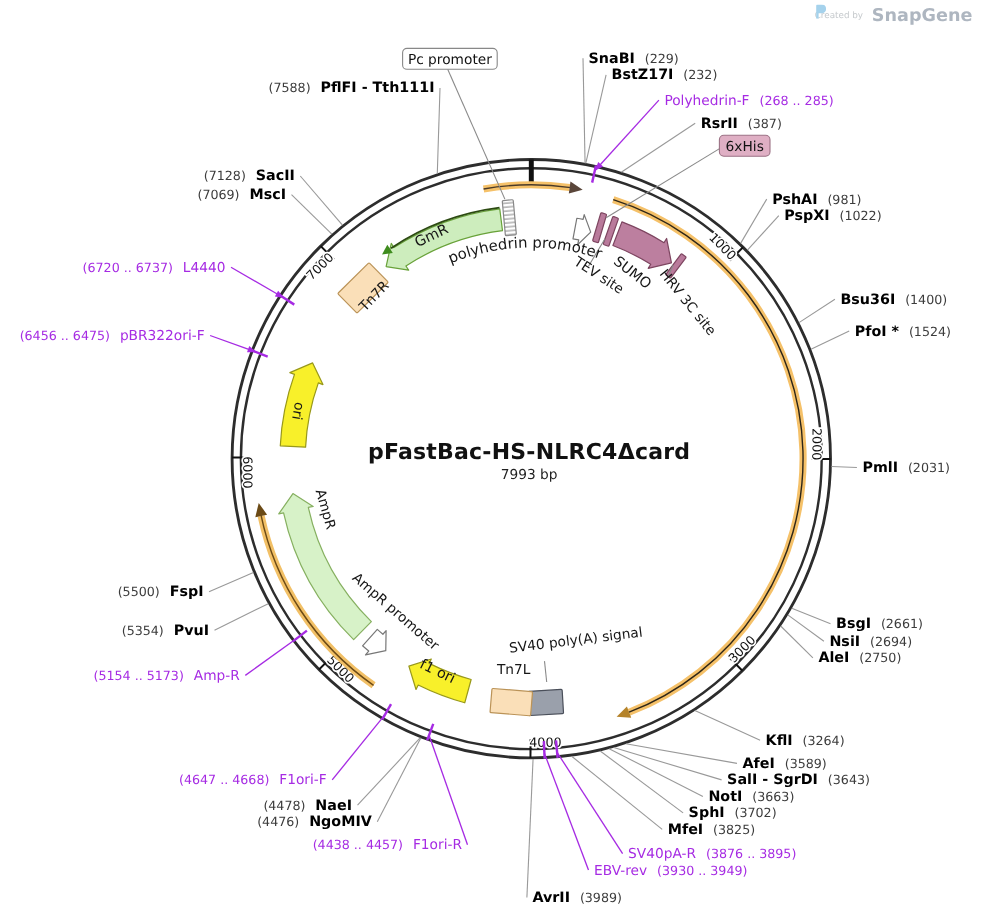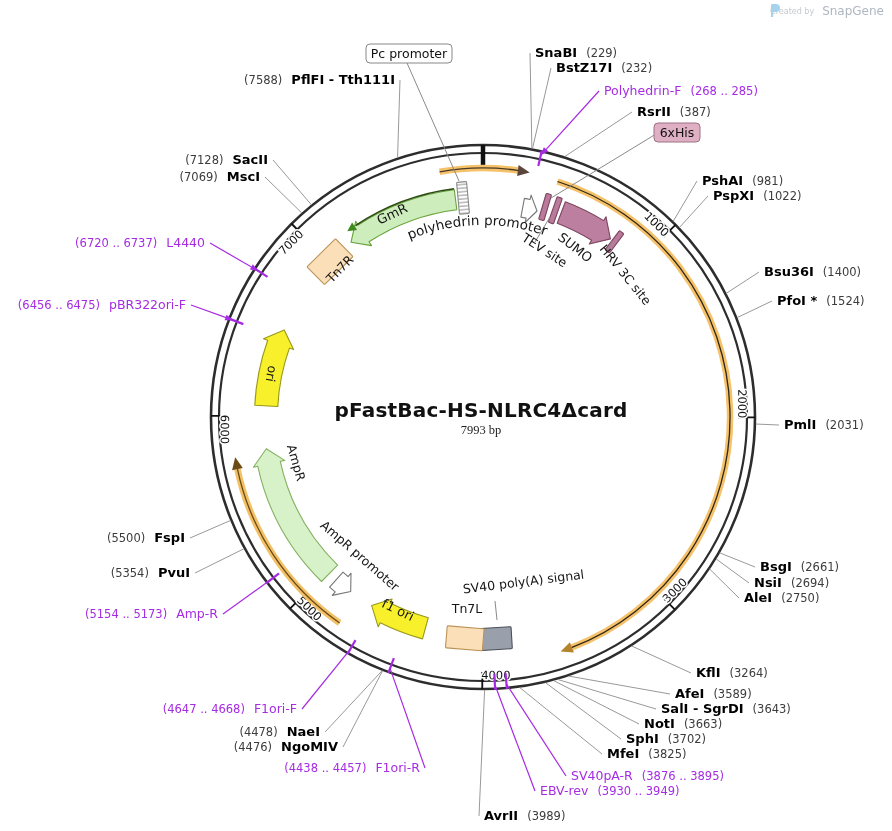--- a/index.html
+++ b/index.html
@@ -2,24 +2,24 @@
 <html><head>
 <meta charset="utf-8">
 <style>
   html,body{margin:0;padding:0;background:#fff;}
   .stage{position:relative;width:892px;height:831px;background:#fff;overflow:hidden;
          font-family:"DejaVu Sans","Liberation Sans",sans-serif;}
   svg{position:absolute;left:0;top:0;}
   .title-block{position:absolute;left:481px;top:398px;transform:translateX(-50%);
                text-align:center;white-space:nowrap;}
   .title-block .pname{font-size:20px;font-weight:bold;color:#111;letter-spacing:.2px;}
-  .title-block .psize{font-size:12.5px;color:#222;margin-top:1px;font-family:Liberation Serif, serif;}
+  .title-block .psize{font-size:12.5px;color:#222;margin-top:1px;}
   .credit{position:absolute;right:8px;top:4px;display:flex;align-items:center;gap:4px;}
   .credit .cby{font-size:8px;color:#c6cacd;}
-  .credit .brand{font-size:12px;color:#aeb6c0;font-weight:400;}
+  .credit .brand{font-size:16px;color:#aeb6c0;font-weight:700;}
   
   text{font-family:"DejaVu Sans","Liberation Sans",sans-serif;}
   .ename{font-weight:bold;font-size:13px;fill:#000;}
   .epos{font-size:11.5px;fill:#3c3c3c;}
   .pname{font-size:12.5px;fill:#a62be3;}
   .ppos{font-size:11.5px;fill:#a62be3;}
   .ilabel{fill:#161616;}
   .halo{paint-order:stroke;stroke:#fff;stroke-width:3px;}
   .ticklab{font-size:11.5px;fill:#111;}
   .boxlab{font-size:12.5px;fill:#111;}

